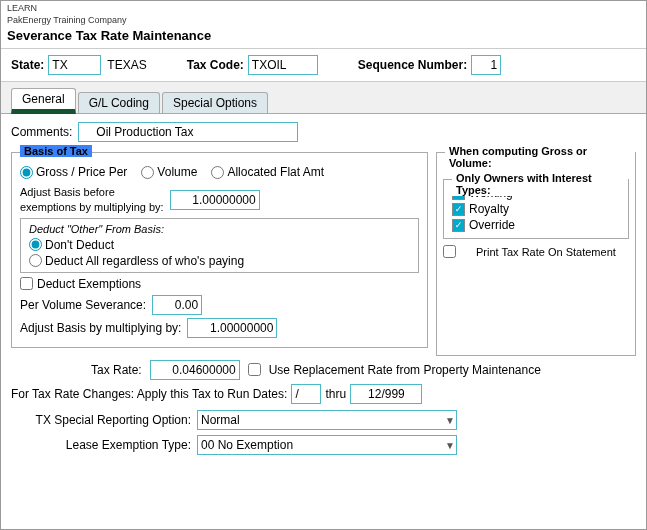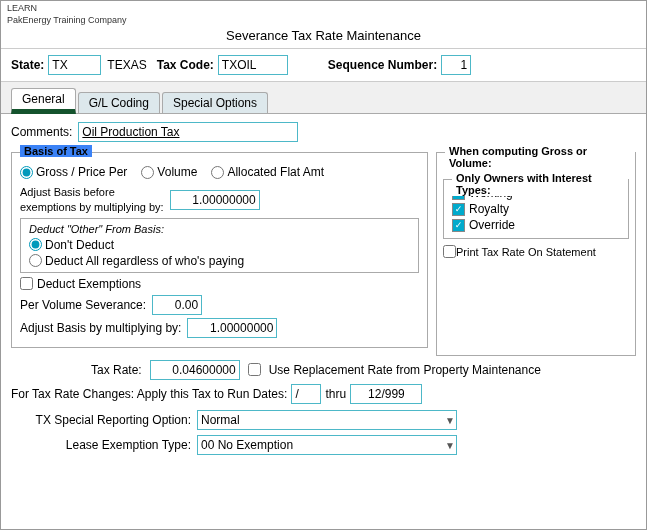--- a/index.html
+++ b/index.html
@@ -25,23 +25,23 @@
       padding: 2px 6px 2px 6px;
       display: flex;
       flex-direction: column;
     }
     .company-info {
       font-size: 9px;
       color: #333;
       line-height: 1.3;
     }
     .title-center {
-      text-align: center;
+      text-align: left;
       font-size: 13px;
-      font-weight: normal;
+      font-weight: bold;
       color: #000;
       padding: 2px 0 3px 0;
     }
     .top-fields {
       background: #ffffff;
       border-bottom: 1px solid #ccc;
       padding: 6px 10px;
       display: flex;
       align-items: center;
       gap: 10px;
@@ -216,21 +216,21 @@
       display: inline-flex;
       align-items: center;
       justify-content: center;
       color: #fff;
       font-size: 9px;
       flex-shrink: 0;
     }
     .print-row {
       display: flex;
       align-items: center;
-      gap: 0;
+      gap: 20px;
       margin-top: 6px;
     }
     .tax-rate-row {
       display: flex;
       align-items: center;
       gap: 8px;
       margin: 4px 0;
     }
     .run-dates-row {
       display: flex;
@@ -275,23 +275,22 @@
       transform: translateY(-50%);
       pointer-events: none;
       font-size: 10px;
       color: #555;
     }
     .input-comments {
       width: 220px;
       border: 1px solid #4db8c8;
       height: 20px;
       font-size: 12px;
-      padding: 1px 3px;
-      outline: none;
-      text-decoration: underline;
+      padding: 1px 17px;
+      outline: none;
     }
     .radio-input {
       accent-color: #0099bb;
       width: 13px;
       height: 13px;
     }
     .input-multiply {
       width: 90px;
       border: 1px solid #4db8c8;
       height: 20px;
@@ -349,21 +348,21 @@
     </div>
     <div class="title-center">Severance Tax Rate Maintenance</div>
   </div>
 
   <div class="top-fields">
     <div class="field-group">
       <span class="field-label">State:</span>
       <input class="input-small input-tiny" type="text" value="TX" style="">
       <span style="font-size:12px; margin-left:2px;">TEXAS</span>
     </div>
-    <div class="field-group" style="">
+    <div class="field-group" style="margin-left:30px;">
       <span class="field-label">Tax Code:</span>
       <input class="input-small input-taxcode" type="text" value="TXOIL" style="">
     </div>
     <div class="field-group" style="margin-left:30px;">
       <span class="field-label">Sequence Number:</span>
       <input class="input-small input-seqnum" type="text" value="1" style="">
     </div>
   </div>
 
   <div class="tabs-bar">

